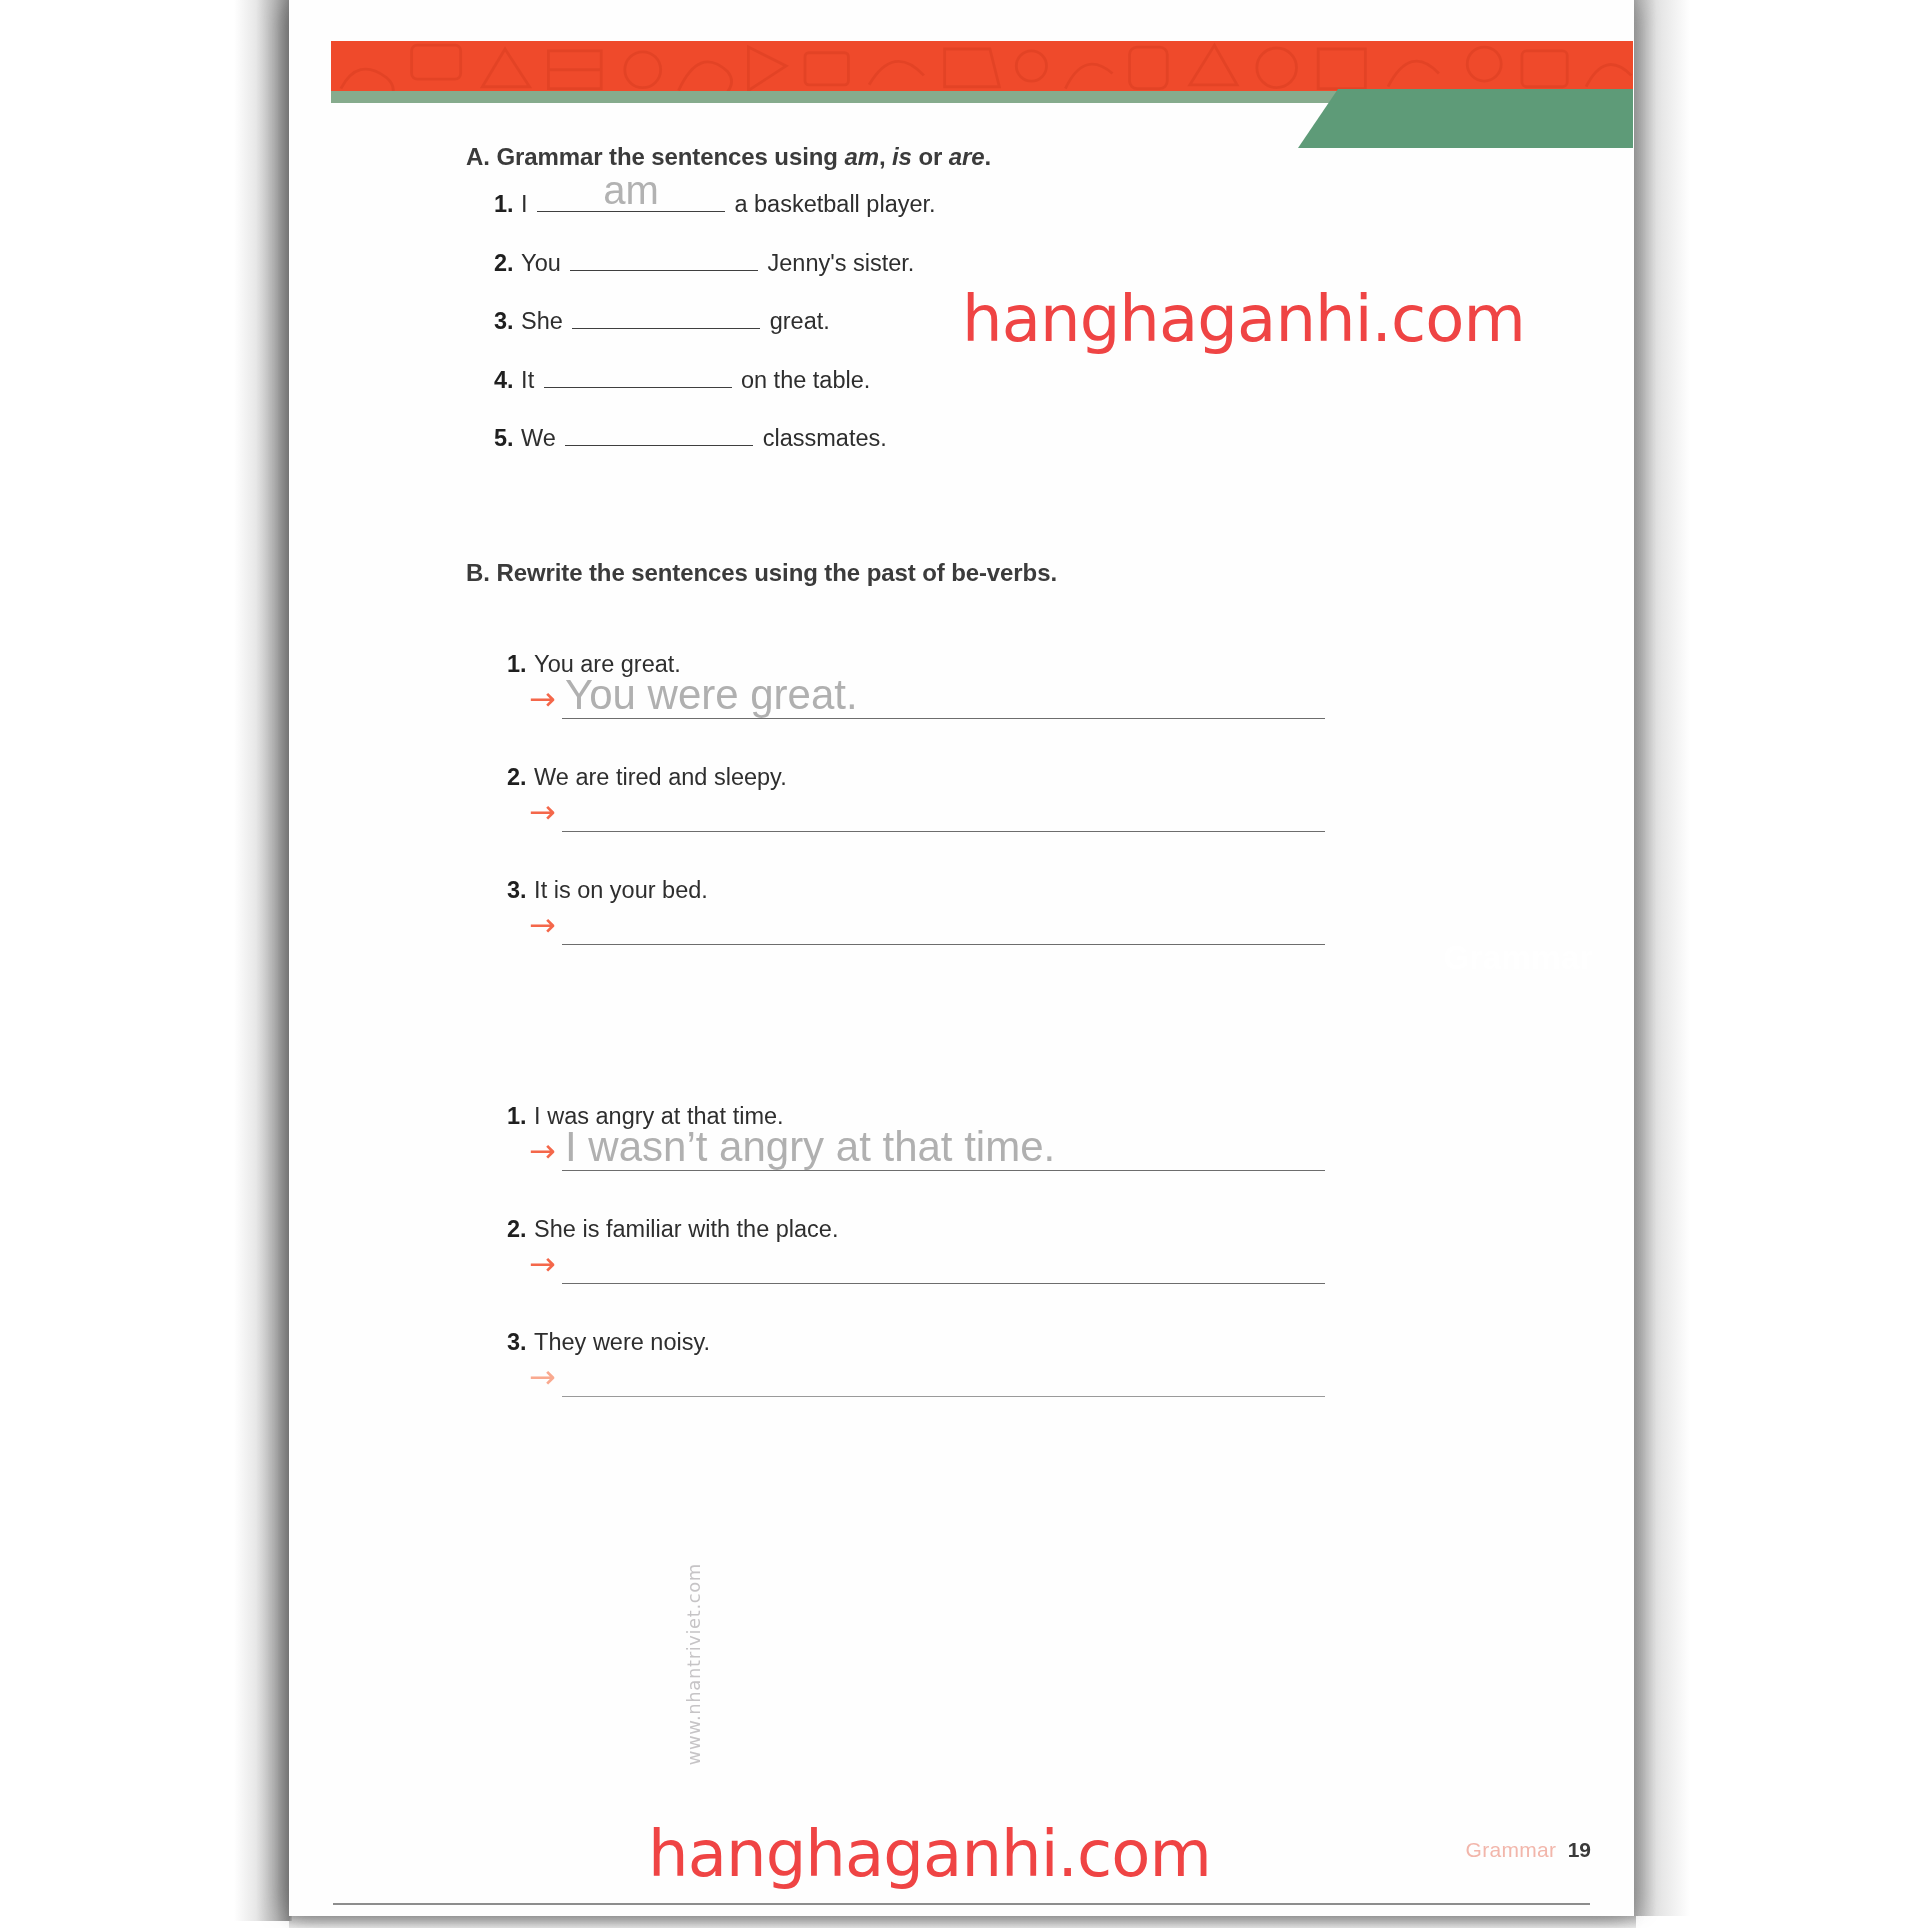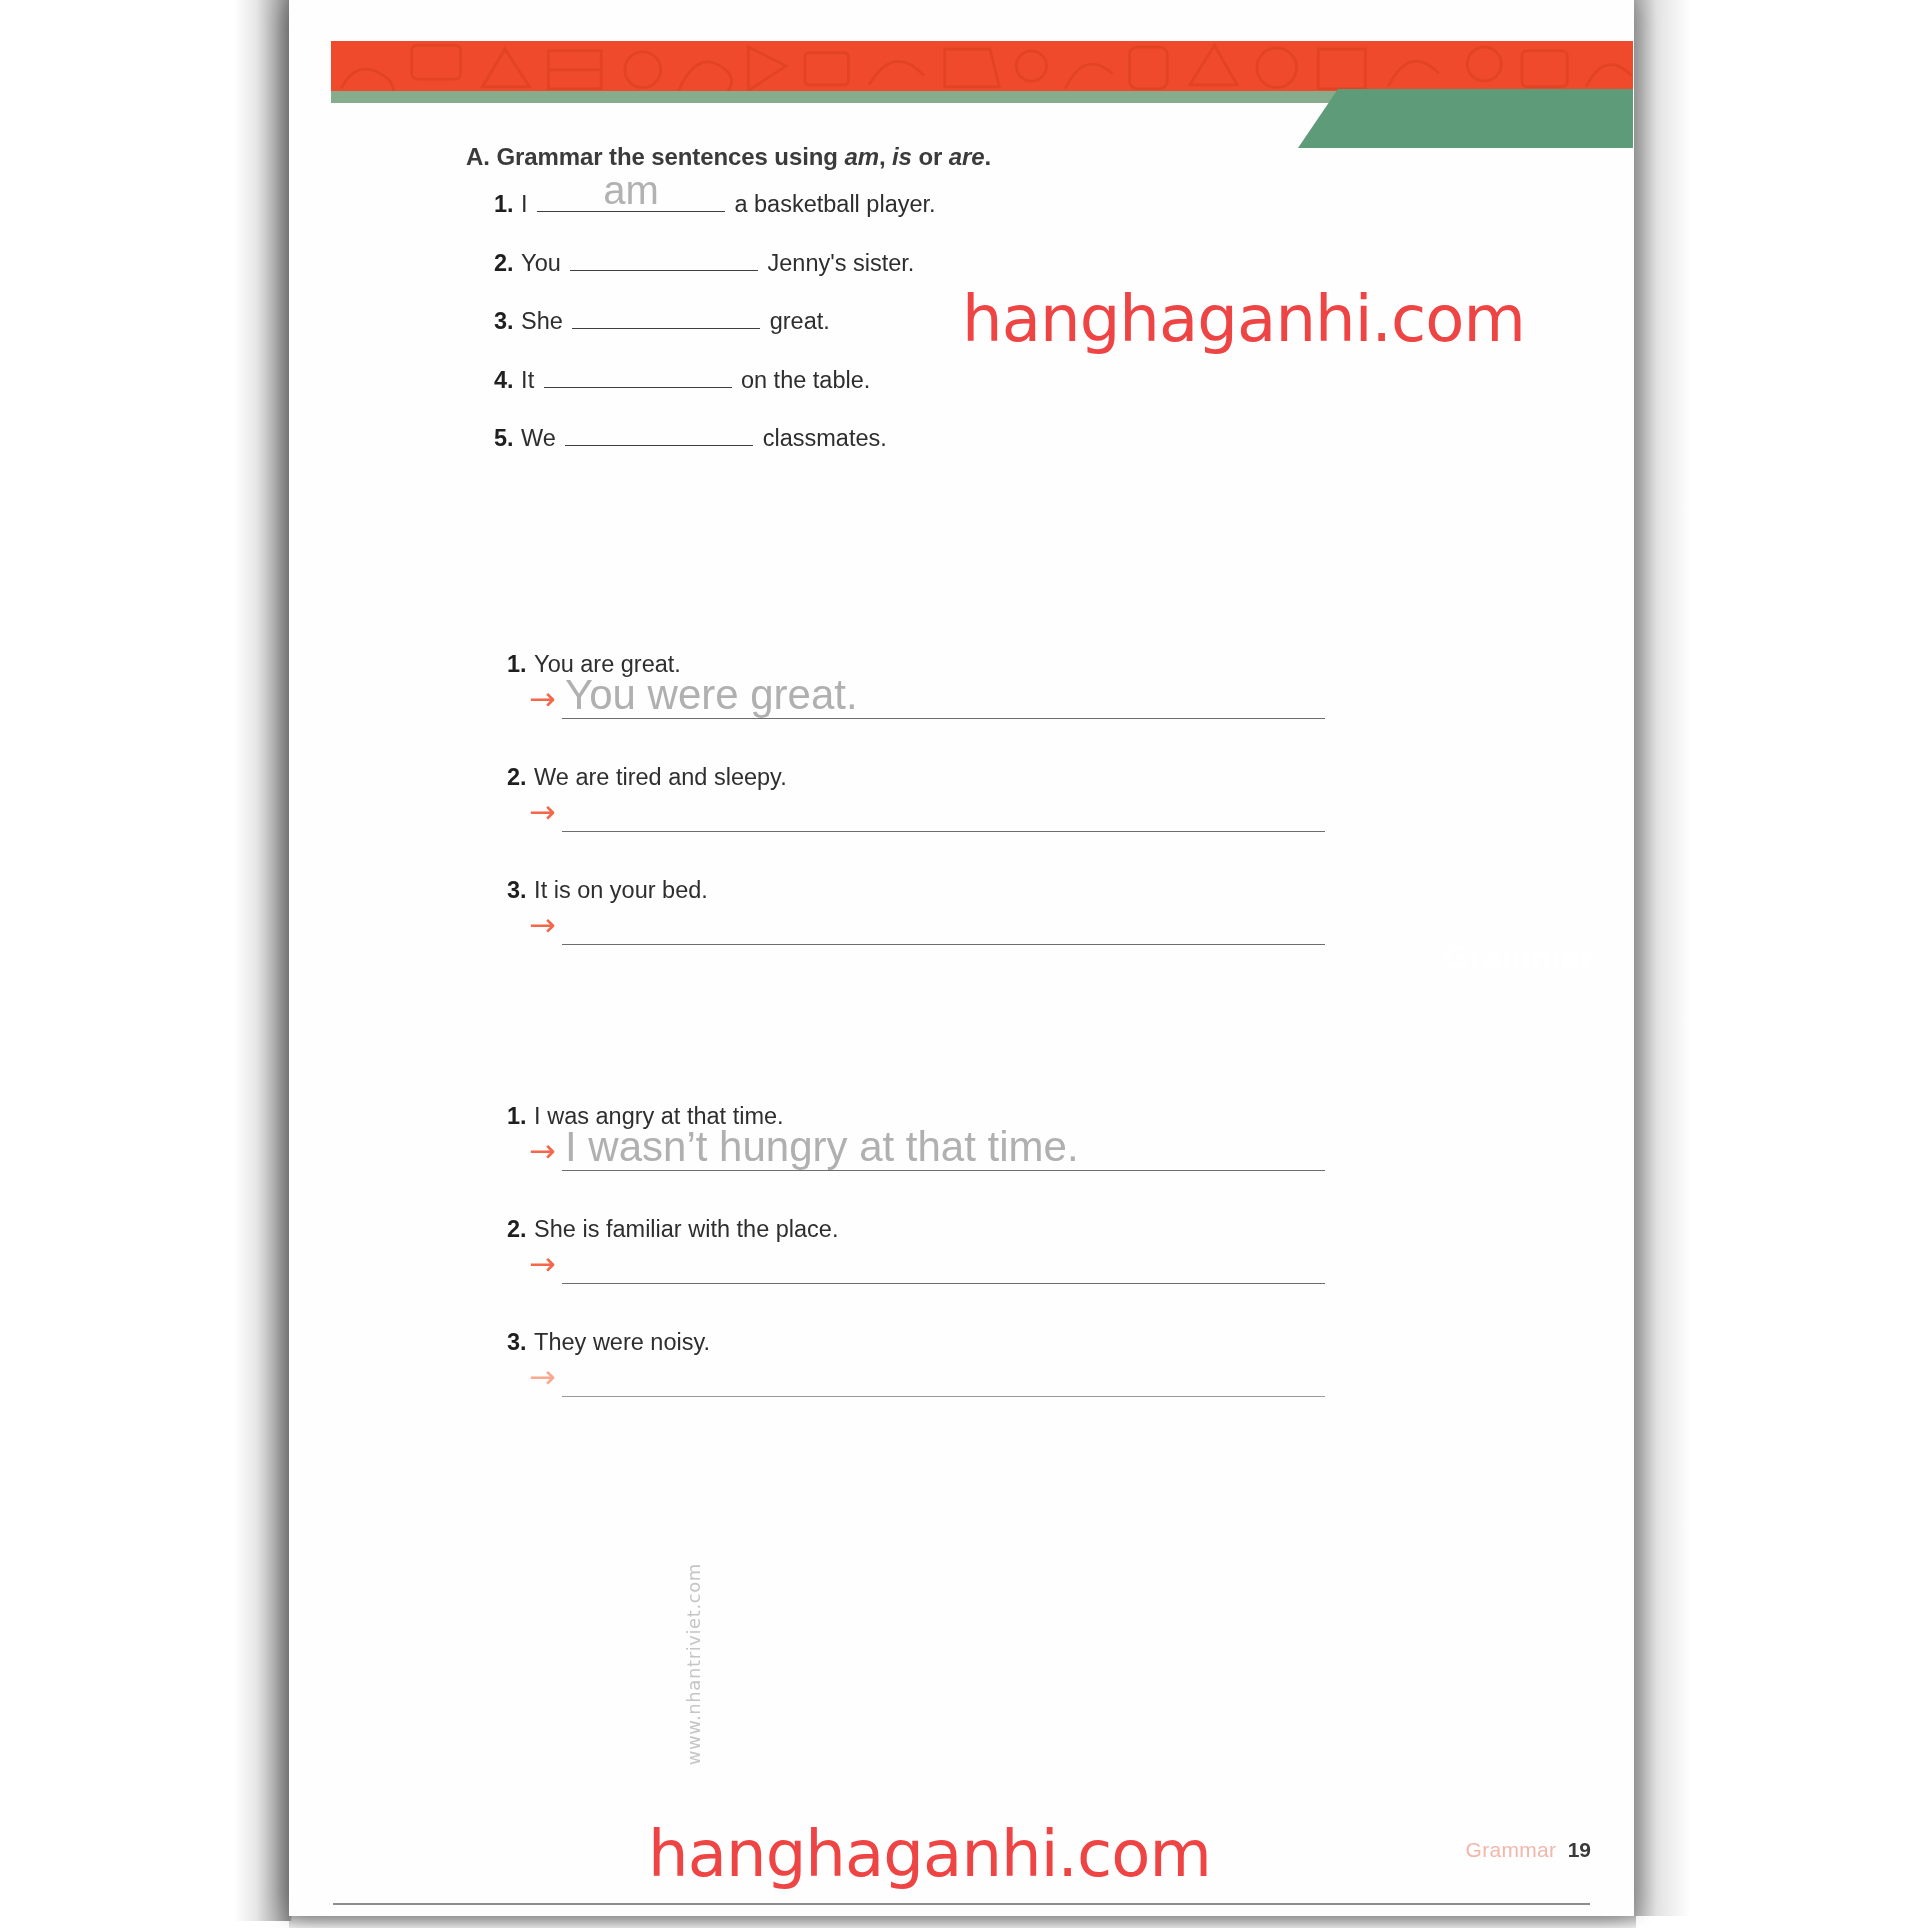--- a/index.html
+++ b/index.html
@@ -340,41 +340,42 @@
         <span class="subj">It</span>
         <span class="blank" style="width: 188px;"></span>
         <span class="tail">on the table.</span>
       </div>
       <div class="a-row" style="top: 420px;">
         <span class="num">5.</span>
         <span class="subj">We</span>
         <span class="blank" style="width: 188px;"></span>
         <span class="tail">classmates.</span>
       </div>
+      <div class="section-heading" style="top: 559px;"><span class="letter">B.</span><span><span>Rewrite the sentences using the past of be-verbs.</span></span></div>
       <div class="q-row" style="top: 610px;"><span class="num">1.</span><span>You are great.</span></div>
       <div class="ans-line" style="top: 672px; height: 47px;">
         <span class="arrow">→</span>
         <div class="rule"></div>
         <span class="written">You were great.</span>
       </div>
       <div class="q-row" style="top: 723px;"><span class="num">2.</span><span>We are tired and sleepy.</span></div>
       <div class="ans-line" style="top: 785px; height: 47px;">
         <span class="arrow">→</span>
         <div class="rule"></div>
       </div>
       <div class="q-row" style="top: 836px;"><span class="num">3.</span><span>It is on your bed.</span></div>
       <div class="ans-line" style="top: 898px; height: 47px;">
         <span class="arrow">→</span>
         <div class="rule"></div>
       </div>
       <div class="q-row" style="top: 1062px;"><span class="num">1.</span><span>I was angry at that time.</span></div>
       <div class="ans-line" style="top: 1124px; height: 47px;">
         <span class="arrow">→</span>
         <div class="rule"></div>
-        <span class="written">I wasn’t hungry at that time.</span>
+        <span class="written">I wasn’t angry at that time.</span>
       </div>
       <div class="q-row" style="top: 1175px;"><span class="num">2.</span><span>She is familiar with the place.</span></div>
       <div class="ans-line" style="top: 1237px; height: 47px;">
         <span class="arrow">→</span>
         <div class="rule"></div>
       </div>
       <div class="q-row" style="top: 1288px;"><span class="num">3.</span><span>They were noisy.</span></div>
       <div class="ans-line" style="top: 1350px; height: 47px;">
         <span class="arrow faded">→</span>
         <div class="rule light"></div>

